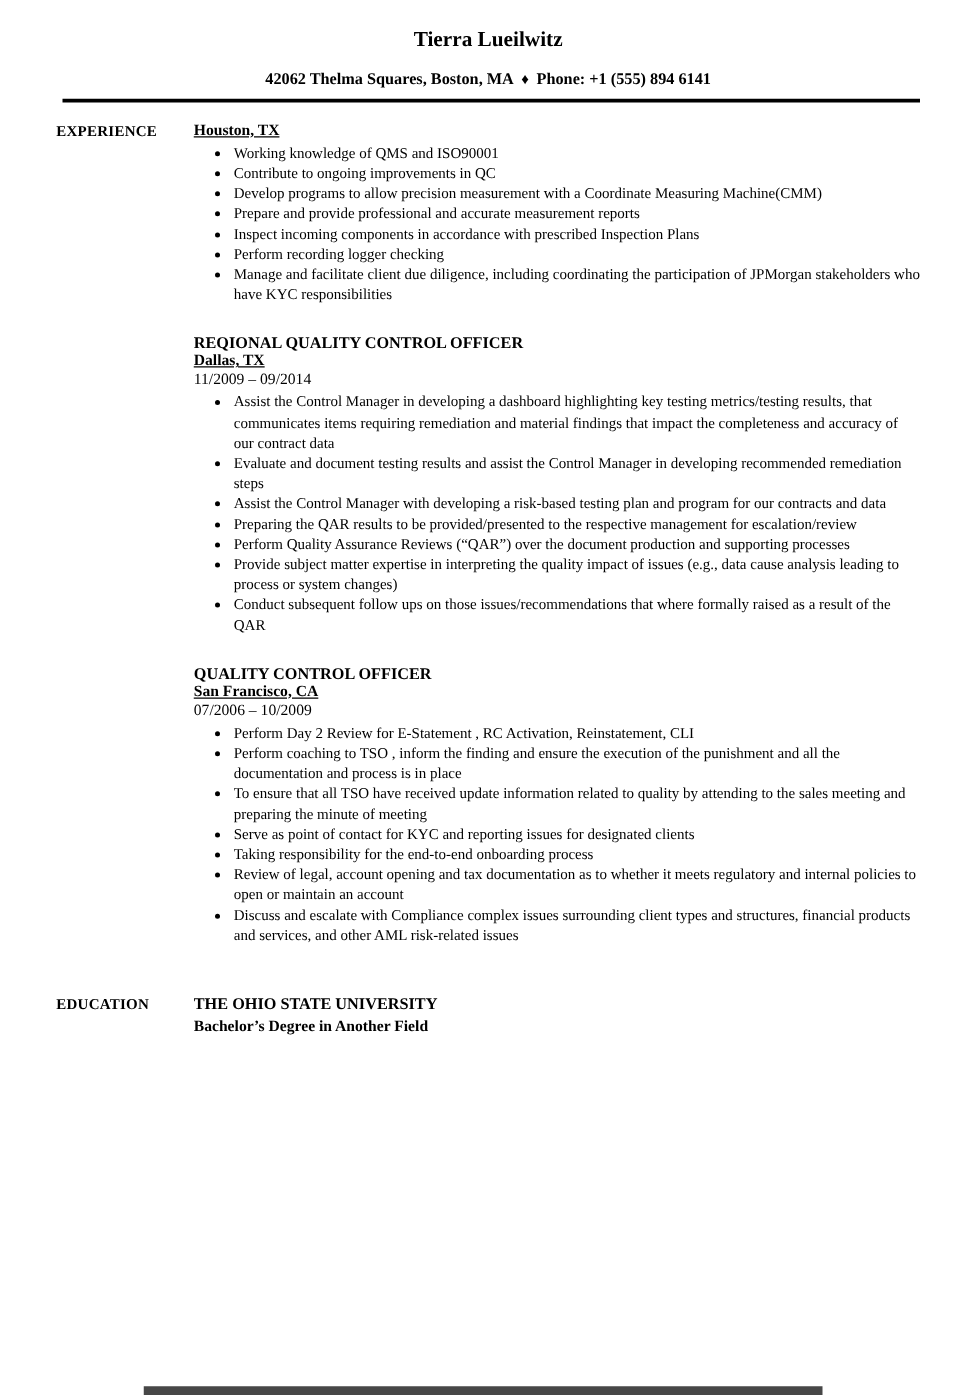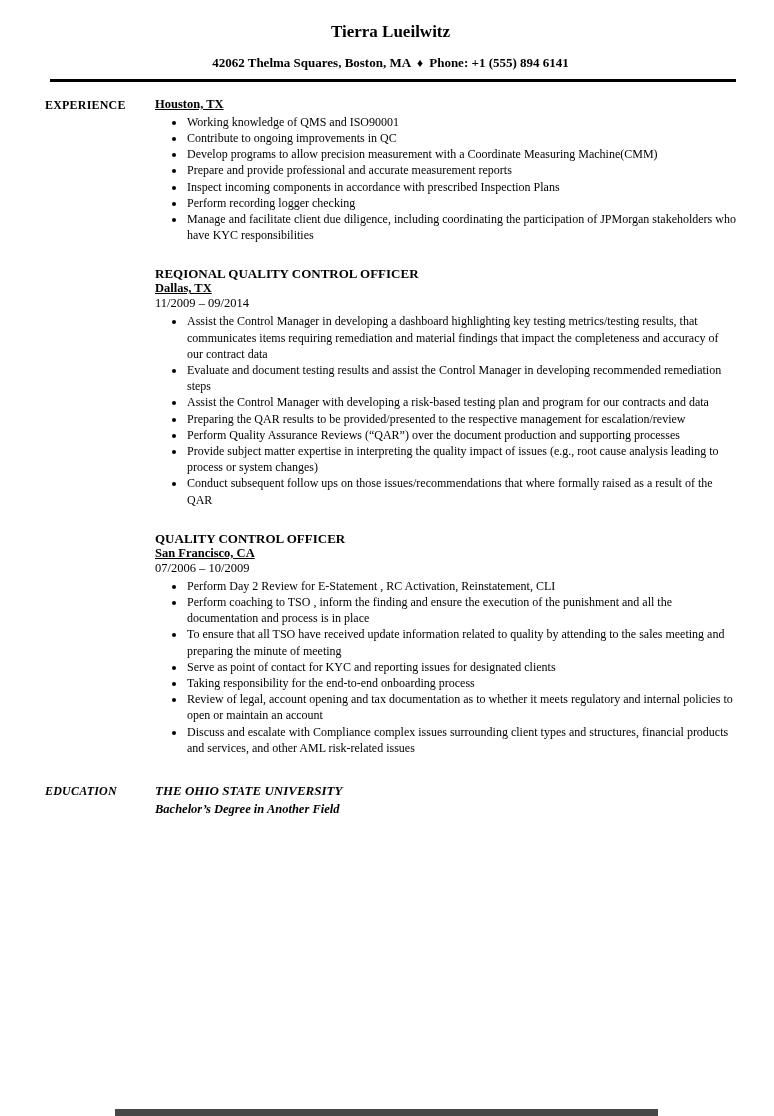--- a/index.html
+++ b/index.html
@@ -74,21 +74,21 @@
   .bullet-list {
     margin: 2px 0 0 0;
     padding-left: 31px;
   }
   .bullet-list li {
     font-size: 12px;
     line-height: 16.2px;
     padding-left: 1px;
   }
   
-  .education-section { margin-top: 27px; font-style: italic; }
+  .education-section { margin-top: 39px; }
   .school-name {
     font-size: 13px;
     font-weight: 700;
     line-height: 16px;
   }
   .degree {
     font-size: 12.5px;
     font-weight: 700;
     line-height: 16px;
     margin-top: 2px;
@@ -136,21 +136,21 @@
       <div class="job">
         <div class="job-title">REQIONAL QUALITY CONTROL OFFICER</div>
         <div class="job-location">Dallas, TX</div>
         <div class="job-dates">11/2009 – 09/2014</div>
         <ul class="bullet-list">
           <li>Assist the Control Manager in developing a dashboard highlighting key testing metrics/testing results, that communicates items requiring remediation and material findings that impact the completeness and accuracy of our contract data</li>
           <li>Evaluate and document testing results and assist the Control Manager in developing recommended remediation steps</li>
           <li>Assist the Control Manager with developing a risk-based testing plan and program for our contracts and data</li>
           <li>Preparing the QAR results to be provided/presented to the respective management for escalation/review</li>
           <li>Perform Quality Assurance Reviews (“QAR”) over the document production and supporting processes</li>
-          <li>Provide subject matter expertise in interpreting the quality impact of issues (e.g., root cause analysis leading to process or system changes)</li>
+          <li>Provide subject matter expertise in interpreting the quality impact of issues (e.g., data cause analysis leading to process or system changes)</li>
           <li>Conduct subsequent follow ups on those issues/recommendations that where formally raised as a result of the QAR</li>
         </ul>
       </div>
 
       <div class="job">
         <div class="job-title">QUALITY CONTROL OFFICER</div>
         <div class="job-location">San Francisco, CA</div>
         <div class="job-dates">07/2006 – 10/2009</div>
         <ul class="bullet-list">
           <li>Perform Day 2 Review for E-Statement , RC Activation, Reinstatement, CLI</li>

